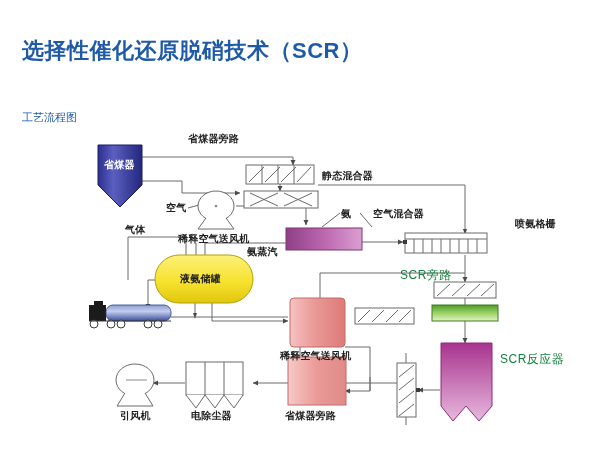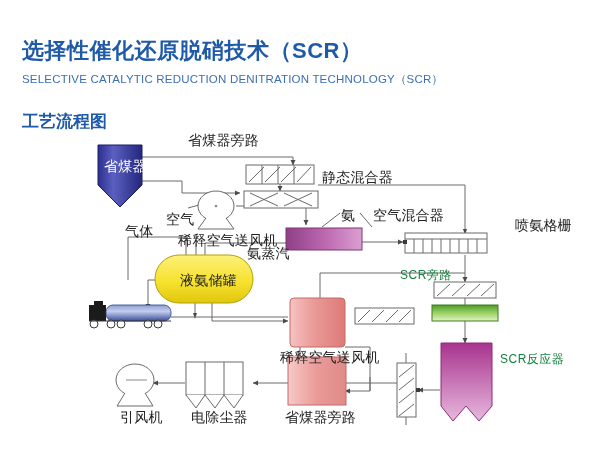--- a/index.html
+++ b/index.html
@@ -14,43 +14,42 @@
     position:absolute;left:22px;top:36px;
     font-size:22px;font-weight:bold;color:#1f5aa8;
     letter-spacing:0.5px;white-space:nowrap;
   }
   .title-en{
     position:absolute;left:22px;top:72px;
     font-size:11.5px;color:#3b6fb5;letter-spacing:0.2px;white-space:nowrap;
   }
   .section-label{
     position:absolute;left:22px;top:110px;
-    font-size:17px;font-weight:bold;color:#1f5aa8;white-space:nowrap;text-align:right;
+    font-size:11px;font-weight:normal;color:#1f5aa8;white-space:nowrap;text-align:right;
   }
 
   .diagram{position:absolute;left:0;top:125px;width:600px;height:310px;}
   .diagram svg{display:block;}
 
   .lbl{
-    position:absolute;font-size:14px;color:#222;white-space:nowrap;
-    font-family:"Liberation Serif","DejaVu Serif",serif;font-weight:normal;
+    position:absolute;font-size:10px;color:#222;white-space:nowrap;
+    font-family:"Liberation Serif","DejaVu Serif",serif;font-weight:bold;
     letter-spacing:0.2px;
   }
   .lbl-grey{
     position:absolute;font-size:12px;color:#15803d;white-space:nowrap;
     font-family:"Liberation Sans","DejaVu Sans",sans-serif;letter-spacing:0.5px;
   }
 </style>
 </head>
 <body>
 
 <div id="page">
 
   <div class="title-cn">选择性催化还原脱硝技术（SCR）</div>
-  <div class="title-en">SELECTIVE CATALYTIC REDUCTION DENITRATION TECHNOLOGY（SCR）</div>
   <div class="section-label">工艺流程图</div>
 
   <div class="diagram">
     <svg width="600" height="310" viewBox="0 0 600 310" xmlns="http://www.w3.org/2000/svg">
       <defs>
         <linearGradient id="gEco" x1="0" y1="0" x2="1" y2="0">
           <stop offset="0%" stop-color="#2b2f8f"></stop>
           <stop offset="35%" stop-color="#5b5fc0"></stop>
           <stop offset="100%" stop-color="#23277d"></stop>
         </linearGradient>
@@ -348,21 +347,21 @@
         <ellipse cx="135" cy="255" rx="19" ry="16" fill="#ffffff" stroke="#6a6a6a" stroke-width="1"></ellipse>
         <path d="M125,268 L117,281 L153,281 L145,268" fill="#ffffff" stroke="#6a6a6a" stroke-width="1"></path>
         <line x1="126" y1="255" x2="147" y2="255" stroke="#8a8a8a" stroke-width="1"></line>
       </g>
 
     </svg>
 
     <div class="lbl" style="left:104px;top:33px;color:#ffffff;">省煤器</div>
     <div class="lbl" style="left:188px;top:7px;">省煤器旁路</div>
     <div class="lbl" style="left:322px;top:44px;">静态混合器</div>
-    <div class="lbl" style="left:166px;top:76px;margin-top:10px;">空气</div>
+    <div class="lbl" style="left:166px;top:76px;">空气</div>
     <div class="lbl" style="left:178px;top:107px;">稀释空气送风机</div>
     <div class="lbl" style="left:125px;top:98px;">气体</div>
     <div class="lbl" style="left:180px;top:147px;">液氨储罐</div>
     <div class="lbl" style="left:247px;top:120px;">氨蒸汽</div>
     <div class="lbl" style="left:280px;top:224px;">稀释空气送风机</div>
     <div class="lbl" style="left:341px;top:82px;">氨</div>
     <div class="lbl" style="left:373px;top:82px;">空气混合器</div>
     <div class="lbl" style="left:470px;top:92px;padding-left:45px;">喷氨格栅</div>
     <div class="lbl-grey" style="left:400px;top:142px;">SCR旁路</div>
     <div class="lbl-grey" style="left:500px;top:226px;">SCR反应器</div>

